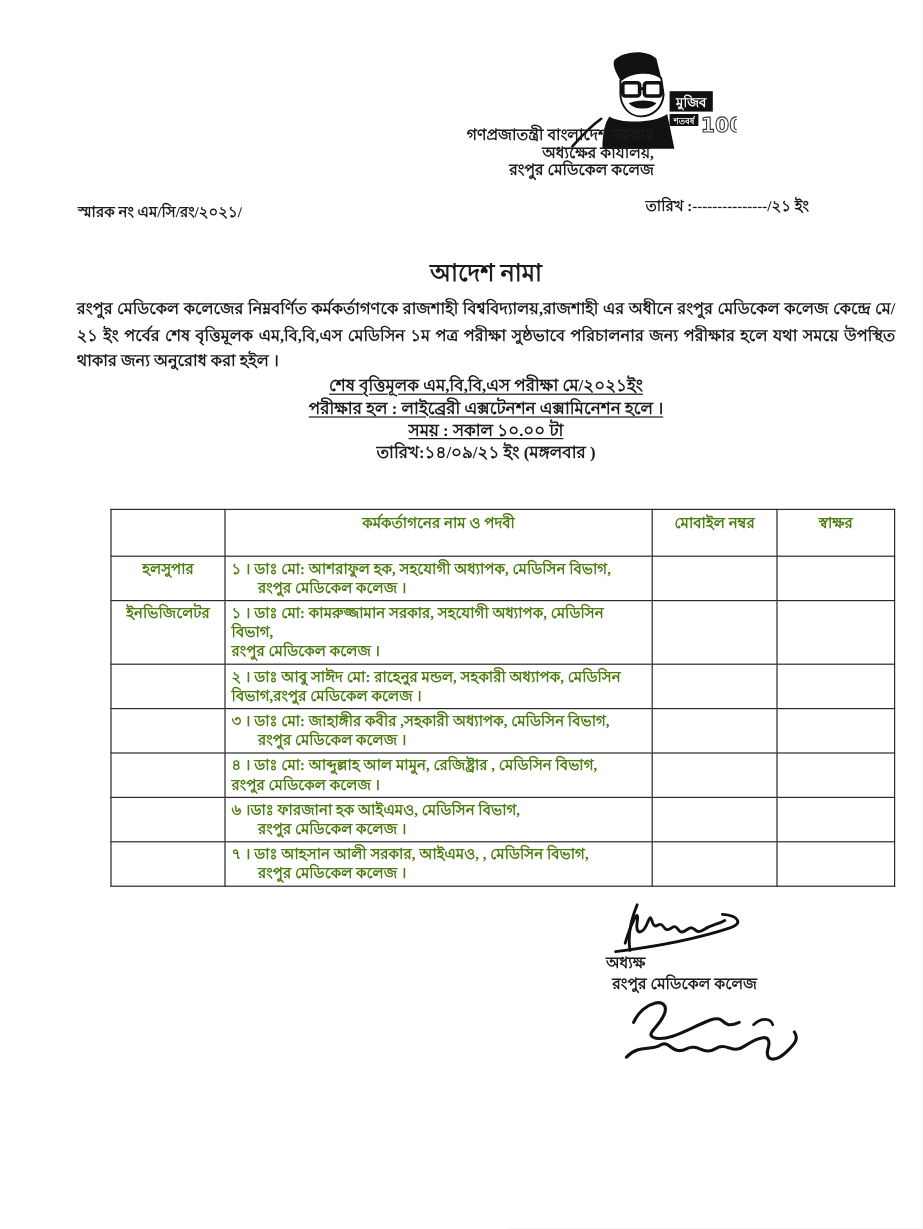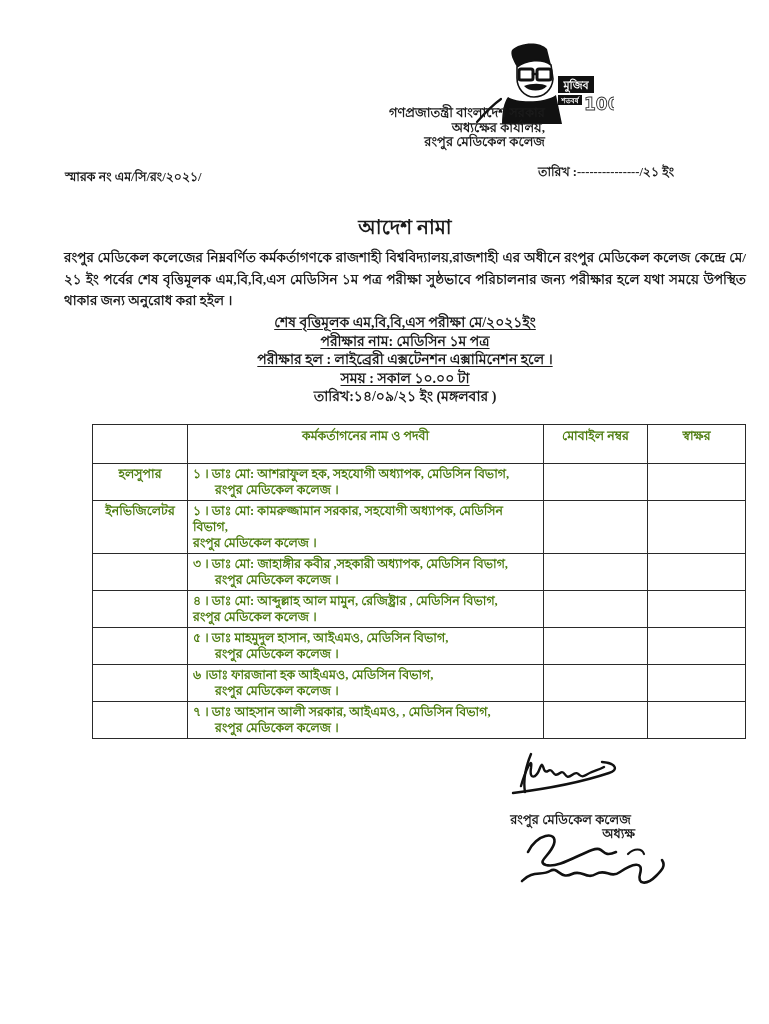--- a/index.html
+++ b/index.html
@@ -54,21 +54,21 @@
     vertical-align:top;
     padding:2px 5px;
     overflow:hidden;
   }
   table.duty th{font-weight:bold;text-align:center;padding-top:3px;}
   td.role{text-align:center;padding-top:5px;}
   td.namecell .l2{display:block;}
   td.namecell .ind{padding-left:22px;}
 
   
-  .sig-designation{left:505px;top:824px;width:130px;text-align:right;font-size:13px;font-weight:bold;}
+  .sig-designation{left:505px;top:793px;width:130px;text-align:left;font-size:13px;font-weight:bold;}
   .sig-org{left:478px;top:810px;width:185px;text-align:center;font-size:13px;font-weight:bold;}
   svg path{fill:none;}
   svg .ink{stroke:#111;fill:none;stroke-linecap:round;stroke-linejoin:round;}
   svg .fillblk{fill:#111;stroke:none;}
 </style>
 </head>
 <body>
 
 <div class="page">
 
@@ -108,21 +108,20 @@
   <div class="abs dateline">তারিখ :---------------/২১ ইং</div>
 
   <div class="abs order-title">
     <span>আদেশ নামা</span>
   </div>
 
   <div class="abs order-body">রংপুর মেডিকেল কলেজের নিম্নবর্ণিত কর্মকর্তাগণকে রাজশাহী বিশ্ববিদ্যালয়,রাজশাহী এর অধীনে রংপুর মেডিকেল কলেজ কেন্দ্রে মে/২১ ইং পর্বের শেষ বৃত্তিমূলক এম,বি,বি,এস মেডিসিন ১ম পত্র পরীক্ষা সুষ্ঠভাবে পরিচালনার জন্য পরীক্ষার হলে যথা সময়ে উপস্থিত থাকার জন্য অনুরোধ করা হইল ।</div>
 
   <div class="abs exam-block">
     <div class="u">শেষ বৃত্তিমূলক এম,বি,বি,এস পরীক্ষা মে/২০২১ইং</div>
-    <div class="u">পরীক্ষার নাম: মেডিসিন ১ম পত্র</div>
     <div class="u">পরীক্ষার হল : লাইব্রেরী এক্সটেনশন এক্সামিনেশন হলে ।</div>
     <div class="u">সময় : সকাল ১০.০০ টা</div>
     <div>তারিখ:১৪/০৯/২১ ইং (মঙ্গলবার )</div>
   </div>
 
   <table class="duty">
     <colgroup>
         <col style="width:95px">
         <col style="width:356px">
         <col style="width:104px">
@@ -140,35 +139,35 @@
       <td class="namecell"><span>১ । ডাঃ মো: আশরাফুল হক, সহযোগী অধ্যাপক,  মেডিসিন  বিভাগ,</span><span class="l2 ind">রংপুর মেডিকেল কলেজ ।</span></td>
       <td></td>
       <td></td>
     </tr>
     <tr style="height:33px">
       <td class="role">ইনভিজিলেটর</td>
       <td class="namecell"><span>১ । ডাঃ মো: কামরুজ্জামান সরকার,  সহযোগী  অধ্যাপক, মেডিসিন  বিভাগ,</span><span class="l2">রংপুর মেডিকেল কলেজ ।</span></td>
       <td></td>
       <td></td>
     </tr>
+    <tr style="height:37px">
+      <td class="role"></td>
+      <td class="namecell"><span>২ । ডাঃ আবু সাঈদ মো: রাহেনুর মন্ডল, সহকারী  অধ্যাপক,  মেডিসিন</span><span class="l2">বিভাগ,রংপুর মেডিকেল কলেজ ।</span></td>
+      <td></td>
+      <td></td>
+    </tr>
     <tr style="height:33px">
       <td class="role"></td>
       <td class="namecell"><span>৩ । ডাঃ মো: জাহাঙ্গীর কবীর ,সহকারী  অধ্যাপক, মেডিসিন  বিভাগ,</span><span class="l2 ind">রংপুর মেডিকেল কলেজ ।</span></td>
       <td></td>
       <td></td>
     </tr>
     <tr style="height:37px">
       <td class="role"></td>
       <td class="namecell"><span>৪ । ডাঃ মো: আব্দুল্লাহ আল মামুন, রেজিষ্ট্রার , মেডিসিন  বিভাগ,</span><span class="l2">রংপুর মেডিকেল কলেজ ।</span></td>
-      <td></td>
-      <td></td>
-    </tr>
-    <tr style="height:36px">
-      <td class="role"></td>
-      <td class="namecell"><span>৫ । ডাঃ মাহমুদুল হাসান,  আইএমও,  মেডিসিন  বিভাগ,</span><span class="l2 ind">রংপুর মেডিকেল কলেজ ।</span></td>
       <td></td>
       <td></td>
     </tr>
     <tr style="height:34px">
       <td class="role"></td>
       <td class="namecell"><span>৬ ।ডাঃ ফারজানা হক  আইএমও,  মেডিসিন  বিভাগ,</span><span class="l2 ind">রংপুর মেডিকেল কলেজ ।</span></td>
       <td></td>
       <td></td>
     </tr>
     <tr style="height:35px">

